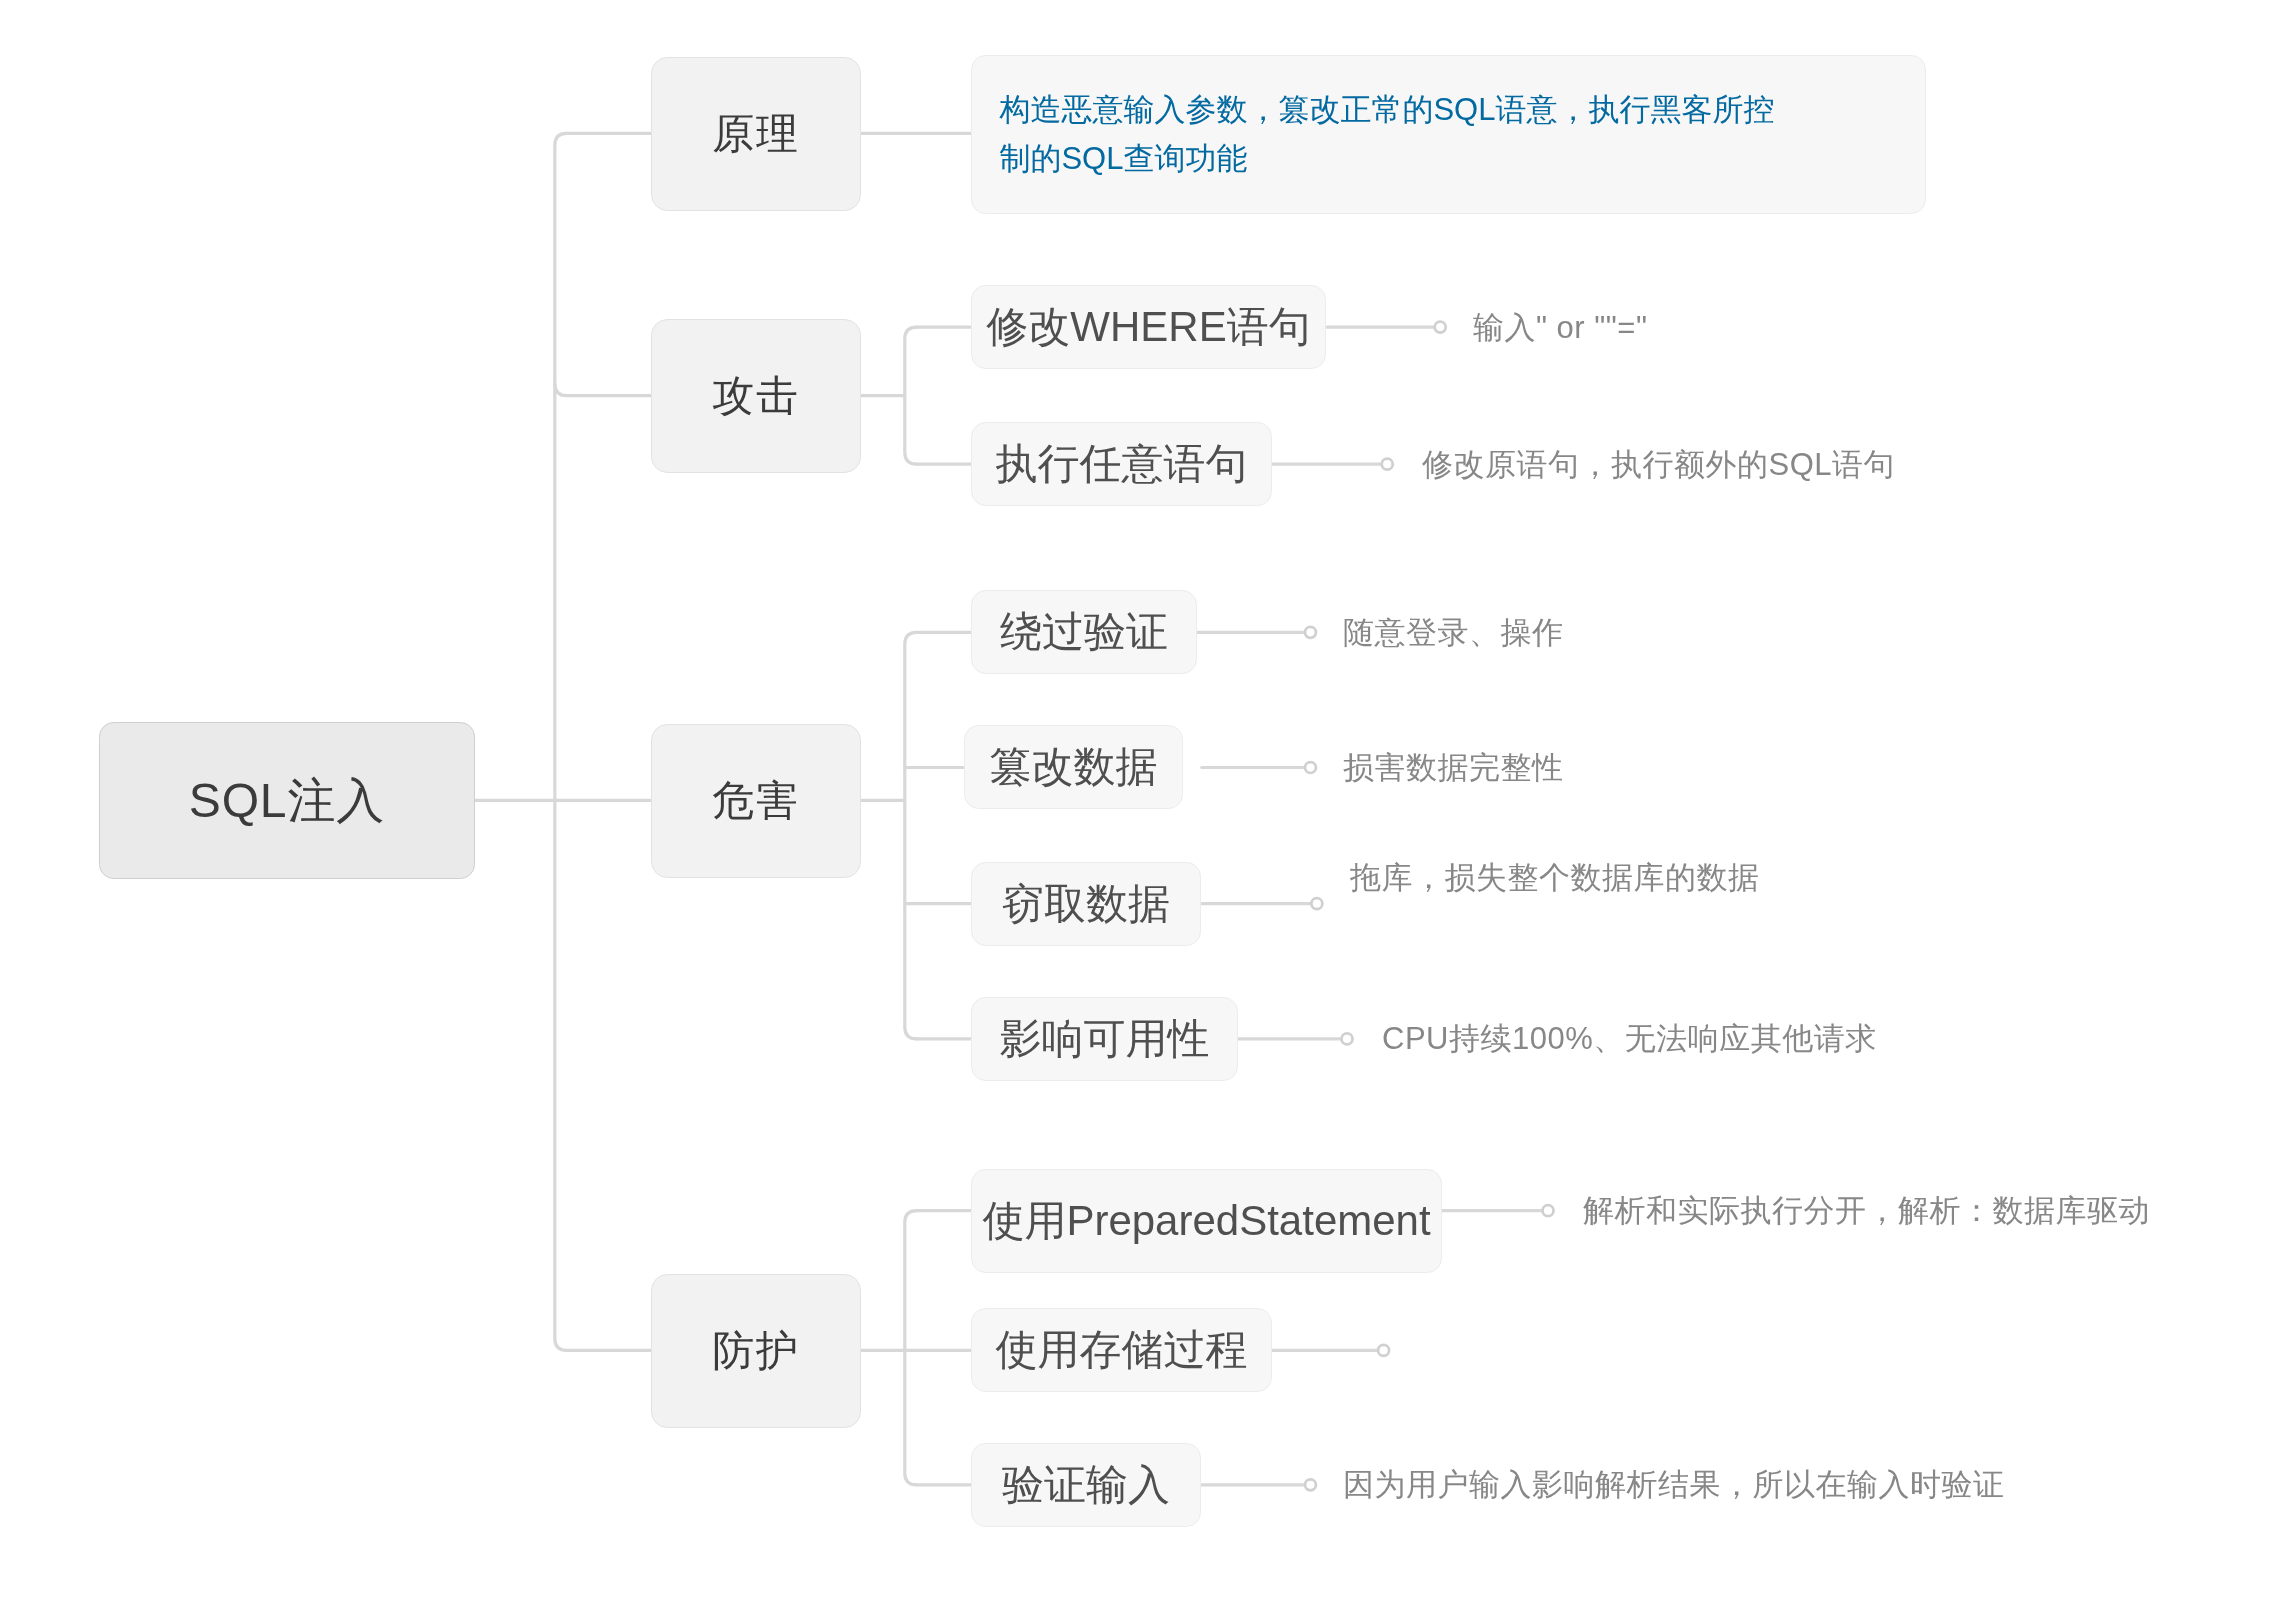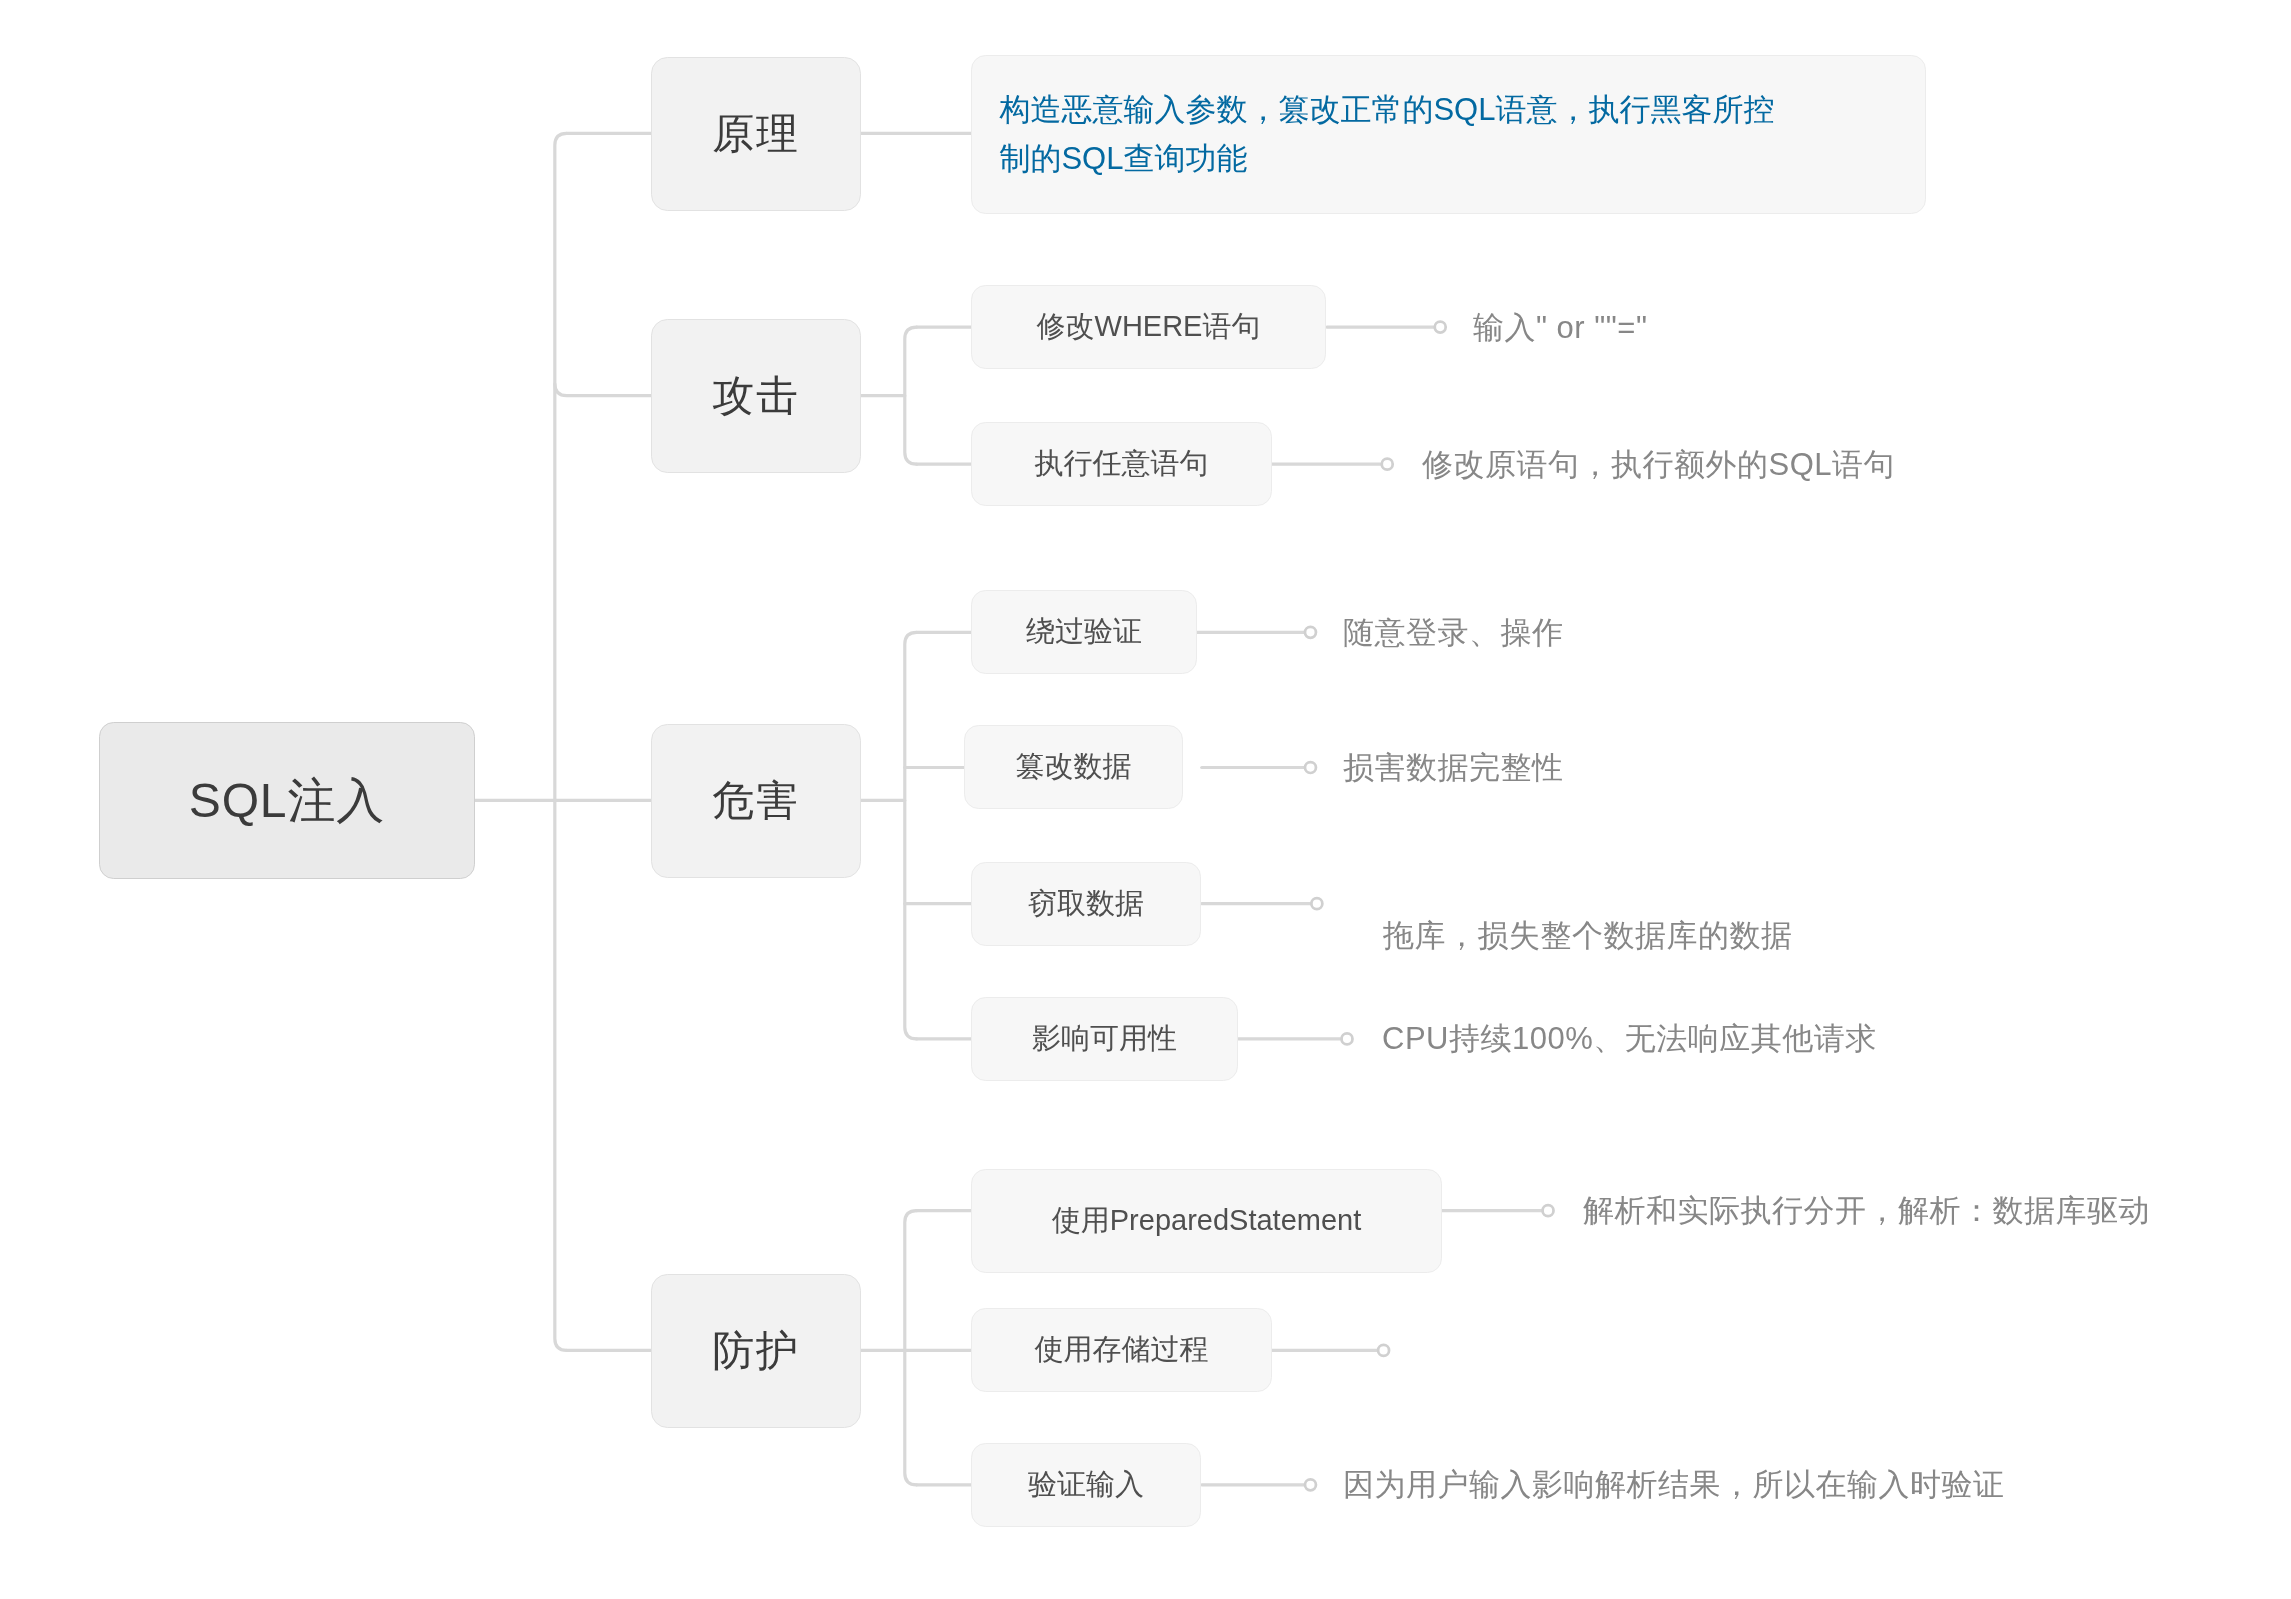--- a/index.html
+++ b/index.html
@@ -57,21 +57,21 @@
     font-size: 42px;
     color: #3b3b3b;
     letter-spacing: 1.8px;
   }
 
   
   .node.lvl2 {
     background: #f7f7f7;
     border: 1.8px solid #ececec;
     border-radius: 14.6px;
-    font-size: 29px;
+    font-size: 42px;
     color: #4f4f4f;
   }
 
   
   .node.leaf {
     font-size: 31px;
     color: #878787;
     background: transparent;
     border: none;
     justify-content: flex-start;
@@ -170,21 +170,21 @@
 
   <div class="node lvl1" style="left:651px; top:724px; width:210px; height:154px;">危害</div>
 
   <div class="node lvl2" style="left:971px; top:590px; width:226px; height:84px;">绕过验证</div>
   <div class="node leaf" style="left:1343px; top:607px; width:567px; height:51px;">随意登录、操作</div>
 
   <div class="node lvl2" style="left:964px; top:725px; width:219px; height:84px;">篡改数据</div>
   <div class="node leaf" style="left:1343px; top:742px; width:567px; height:51px;">损害数据完整性</div>
 
   <div class="node lvl2" style="left:971px; top:862px; width:230px; height:84px;">窃取数据</div>
-  <div class="node leaf" style="left:1350px; top:910px; width:658px; height:51px;margin-left:33px;">拖库，损失整个数据库的数据</div>
+  <div class="node leaf" style="left:1350px; top:852px; width:658px; height:51px;">拖库，损失整个数据库的数据</div>
 
   <div class="node lvl2" style="left:971px; top:997px; width:267px; height:84px;">影响可用性</div>
   <div class="node leaf" style="left:1382px; top:1013px; width:731px; height:51px;">CPU持续100%、无法响应其他请求</div>
 
   <div class="node lvl1" style="left:651px; top:1274px; width:210px; height:154px;">防护</div>
 
   <div class="node lvl2" style="left:971px; top:1169px; width:471px; height:104px;">使用PreparedStatement</div>
   <div class="node leaf" style="left:1583px; top:1185px; width:694px; height:51px;">解析和实际执行分开，解析：数据库驱动</div>
 
   <div class="node lvl2" style="left:971px; top:1308px; width:301px; height:84px;">使用存储过程</div>

